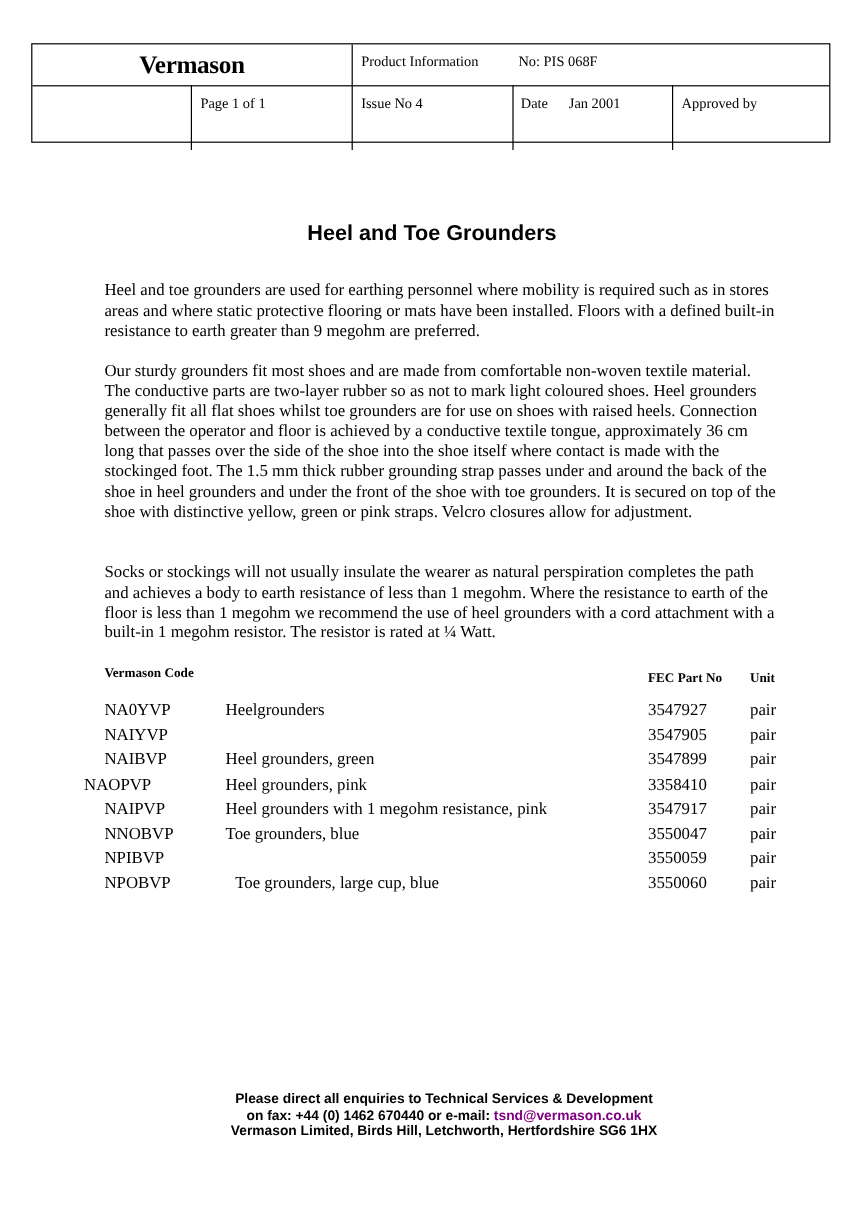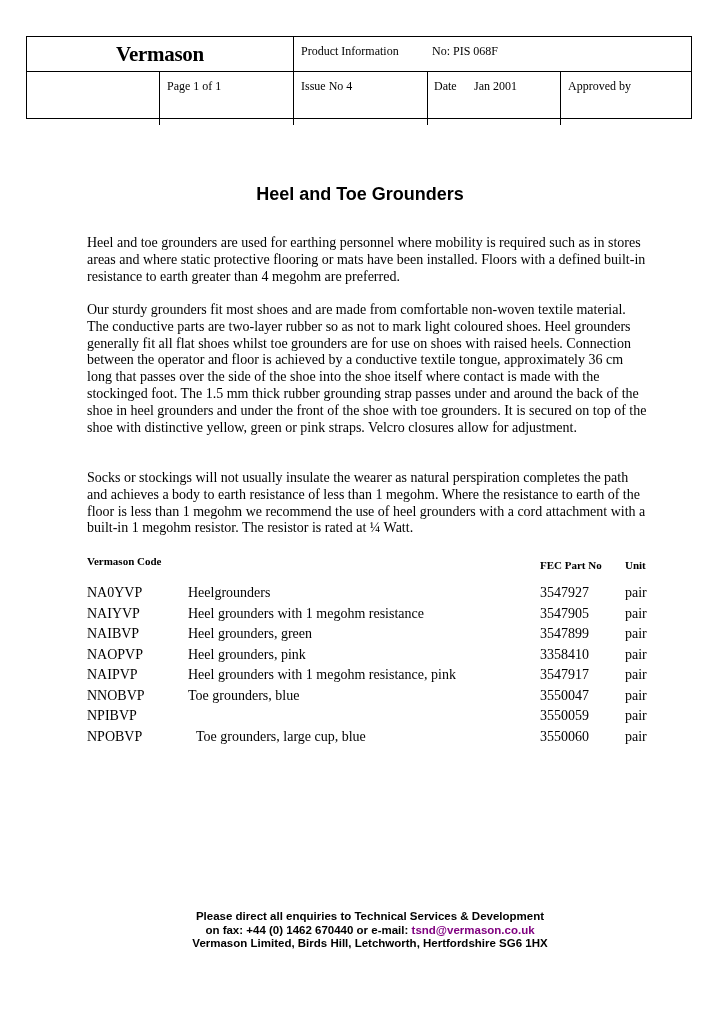--- a/index.html
+++ b/index.html
@@ -51,49 +51,48 @@
   <div class="cell" style="left:405px;top:7px;">No: PIS 068F</div>
   <div class="cell" style="left:140px;top:42px;">Page 1 of 1</div>
   <div class="cell" style="left:274px;top:42px;">Issue No 4</div>
   <div class="cell" style="left:407px;top:42px;">Date</div>
   <div class="cell" style="left:447px;top:42px;">Jan 2001</div>
   <div class="cell" style="left:541px;top:42px;">Approved by</div>
 </div>
 
 <div class="title">Heel and Toe Grounders</div>
 
-<p class="para" style="top:235px;">Heel and toe grounders are used for earthing personnel where mobility is required such as in stores areas and where static protective flooring or mats have been installed.  Floors with a defined built-in resistance to earth greater than 4 megohm are preferred.</p>
+<p class="para" style="top:235px;">Heel and toe grounders are used for earthing personnel where mobility is required such as in stores areas and where static protective flooring or mats have been installed.  Floors with a defined built-in resistance to earth greater than 9 megohm are preferred.</p>
 <p class="para" style="top:302px;">Our sturdy grounders fit most shoes and are made from comfortable non-woven textile material.  The conductive parts are two-layer rubber so as not to mark light coloured shoes. Heel grounders generally fit all flat shoes whilst toe grounders are for use on shoes with raised heels.  Connection between the operator and floor is achieved by a conductive textile tongue, approximately 36 cm long that passes over the side of the shoe into the shoe itself where contact is made with the stockinged foot.  The 1.5 mm thick rubber grounding strap passes under and around the back of the shoe in heel grounders and under the front of the shoe with toe grounders.  It is secured on top of the shoe with distinctive yellow, green or pink straps. Velcro closures allow for adjustment.</p>
 <p class="para" style="top:470px;">Socks or stockings will not usually insulate the wearer as natural perspiration completes the path and achieves a body to earth resistance of less than 1 megohm.  Where the resistance to earth of the floor is less than 1 megohm we recommend the use of heel grounders with a cord attachment with a built-in 1 megohm resistor. The resistor is rated at ¼ Watt.</p>
 
 <div>
   <div class="tbl-head" style="left:87px;top:555px;">Vermason Code</div>
   <div class="tbl-head" style="left:540px;top:559px;">FEC Part No</div>
   <div class="tbl-head" style="left:625px;top:559px;">Unit</div>
 
   <div class="row" style="top:585px;">
     <span style="left:87px;">NA0YVP</span>
     <span style="left:188px;">Heelgrounders</span>
     <span style="left:540px;">3547927</span>
     <span style="left:625px;">pair</span>
   </div>
   <div class="row" style="top:606px;">
     <span style="left:87px;">NAIYVP</span>
-    <span style="left:188px;">Heel grounders with 1 megohm resistance</span>
     <span style="left:540px;">3547905</span>
     <span style="left:625px;">pair</span>
   </div>
   <div class="row" style="top:626px;">
     <span style="left:87px;">NAIBVP</span>
     <span style="left:188px;">Heel grounders, green</span>
     <span style="left:540px;">3547899</span>
     <span style="left:625px;">pair</span>
   </div>
   <div class="row" style="top:647px;">
-    <span style="left:87px;">NAOPVP</span>
+    <span style="left:70px;">NAOPVP</span>
     <span style="left:188px;">Heel grounders, pink</span>
     <span style="left:540px;">3358410</span>
     <span style="left:625px;">pair</span>
   </div>
   <div class="row" style="top:667px;">
     <span style="left:87px;">NAIPVP</span>
     <span style="left:188px;">Heel grounders with 1 megohm resistance, pink</span>
     <span style="left:540px;">3547917</span>
     <span style="left:625px;">pair</span>
   </div>

